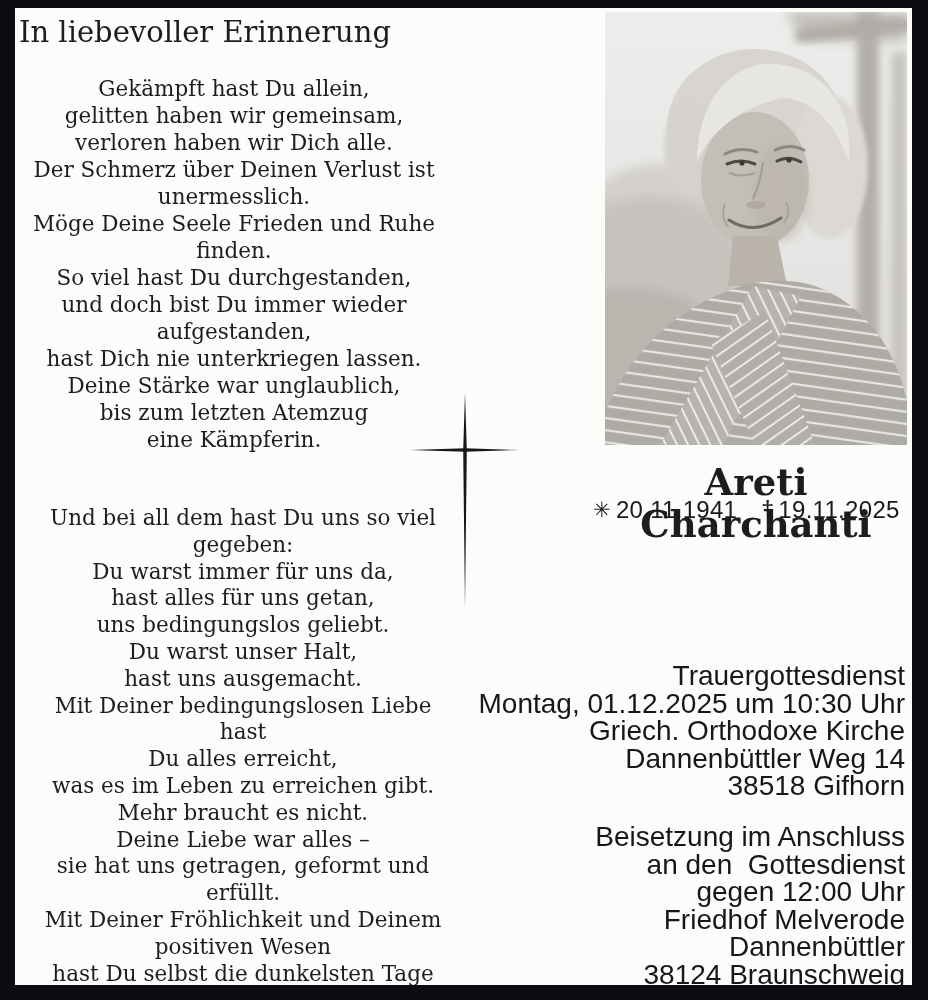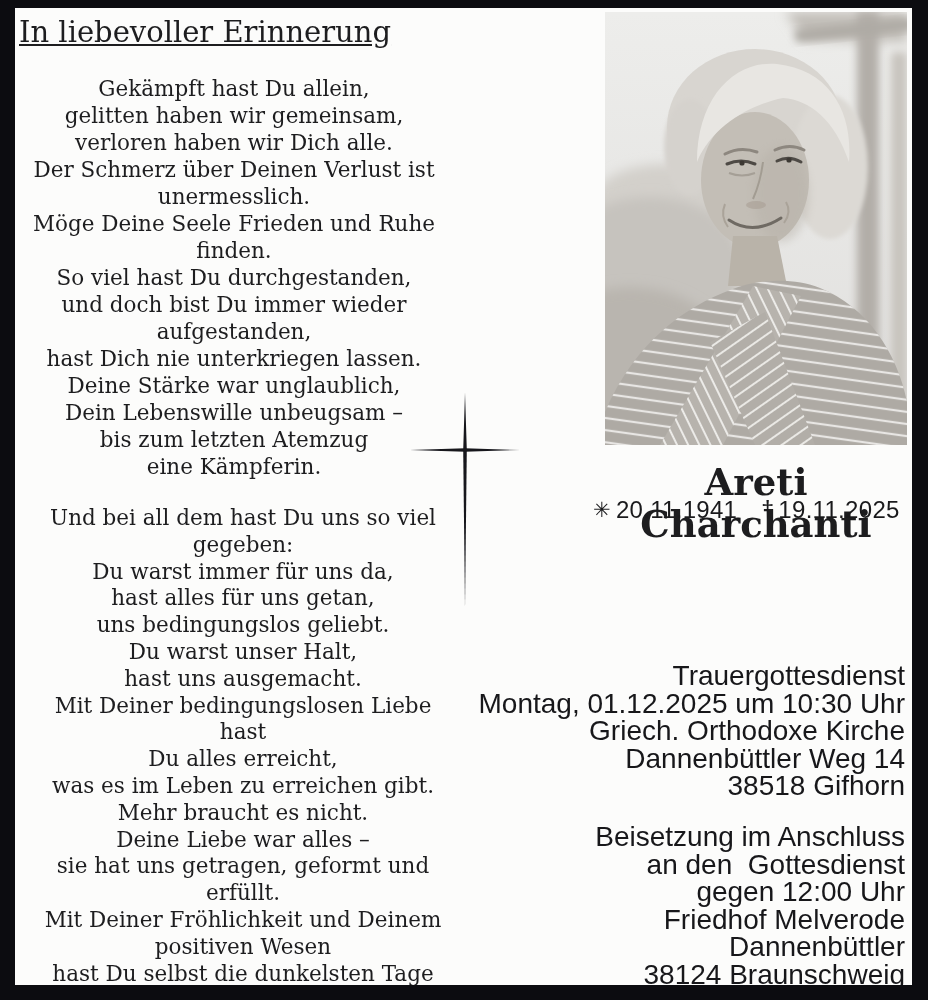--- a/index.html
+++ b/index.html
@@ -13,21 +13,21 @@
     position:absolute;left:15px;top:8px;width:897px;height:977px;
     background:var(--paper);overflow:hidden;
   }
   
   .poem-col{
     position:absolute;left:4px;top:4px;width:430px;
     font-family:"DejaVu Serif", serif;color:var(--ink);
   }
   .heading{
     margin:0;font-size:29px;font-weight:normal;line-height:40px;
-    font-family:"DejaVu Serif", serif;color:var(--ink);text-decoration:underline;
+    font-family:"DejaVu Serif", serif;color:var(--ink);
   }
   .stanza{position:absolute;left:0;width:430px;text-align:center;}
   .stanza1{top:63px;}
   .stanza2{top:493px;}
   .poem-line{
     font-size:21.5px;line-height:27px;white-space:pre-wrap;color:var(--ink);
   }
   .stanza2 .poem-line{line-height:26.8px;margin-left:18px;}
   
   .cross{position:absolute;left:395px;top:385px;width:110px;height:215px;}
@@ -70,21 +70,20 @@
           <div class="poem-line">verloren haben wir Dich alle.</div>
           <div class="poem-line">Der Schmerz über Deinen Verlust ist</div>
           <div class="poem-line">unermesslich.</div>
           <div class="poem-line">Möge Deine Seele Frieden und Ruhe</div>
           <div class="poem-line">finden.</div>
           <div class="poem-line">So viel hast Du durchgestanden,</div>
           <div class="poem-line">und doch bist Du immer wieder</div>
           <div class="poem-line">aufgestanden,</div>
           <div class="poem-line">hast Dich nie unterkriegen lassen.</div>
           <div class="poem-line">Deine Stärke war unglaublich,</div>
-          <div class="poem-line">Dein Lebenswille unbeugsam –</div>
           <div class="poem-line">bis zum letzten Atemzug</div>
           <div class="poem-line">eine Kämpferin.</div>
         </div>
       <div class="stanza stanza2">
           <div class="poem-line">Und bei all dem hast Du uns so viel</div>
           <div class="poem-line">gegeben:</div>
           <div class="poem-line">Du warst immer für uns da,</div>
           <div class="poem-line">hast alles für uns getan,</div>
           <div class="poem-line">uns bedingungslos geliebt.</div>
           <div class="poem-line">Du warst unser Halt,</div>

